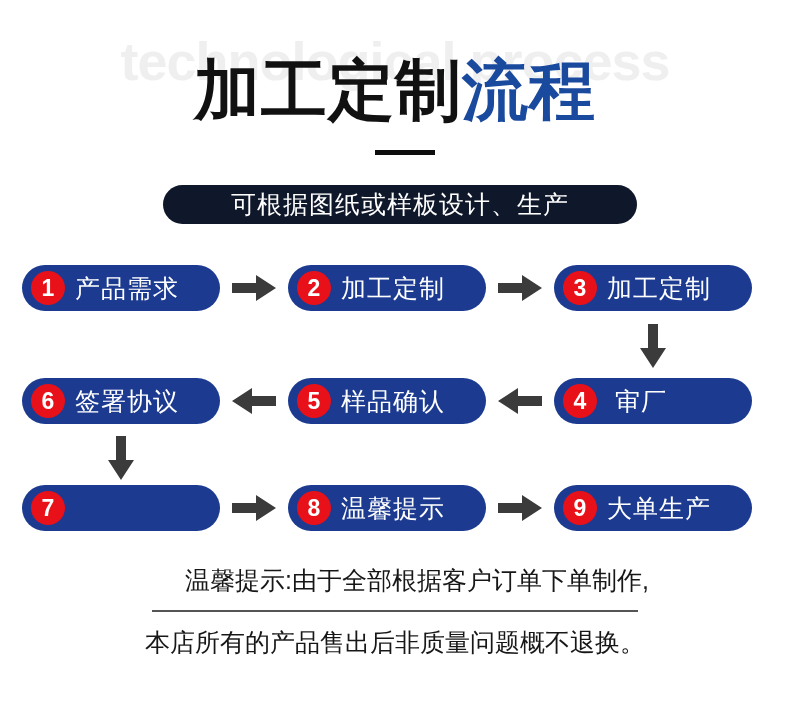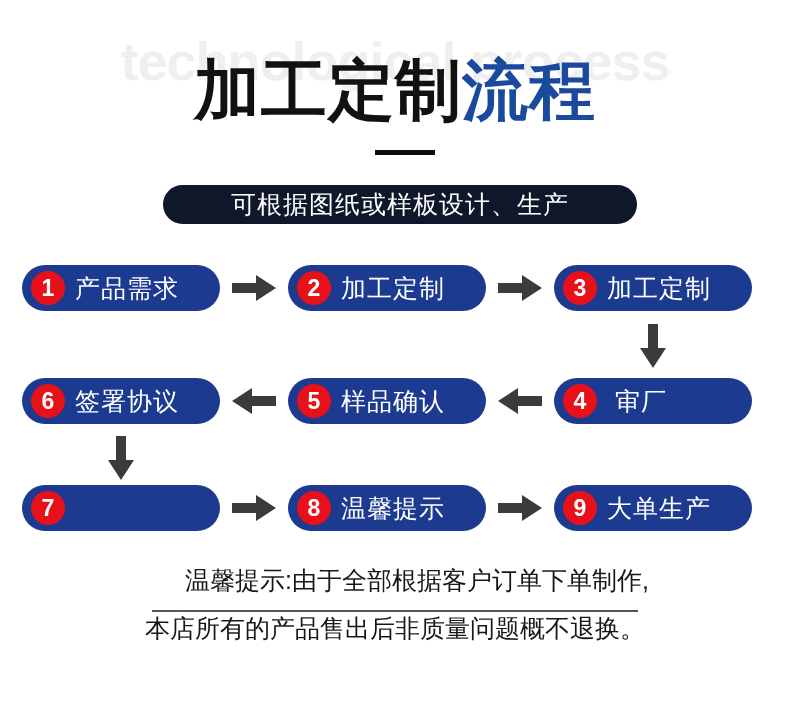--- a/index.html
+++ b/index.html
@@ -170,21 +170,21 @@
     width: 790px;
   }
   .footer-line {
     text-align: center;
     font-size: 25px;
     color: #171717;
     line-height: 1;
     white-space: nowrap;
   }
   .footer-line.l1 { margin-bottom: 17px; padding-left: 44px; }
-  .footer-line.l2 { margin-top: 4px; }
+  .footer-line.l2 { margin-top: 18px; }
   .footer-rule {
     width: 486px;
     height: 2px;
     background: #555555;
     margin: 0 auto;
   }
 </style>
 </head>
 <body>
 

